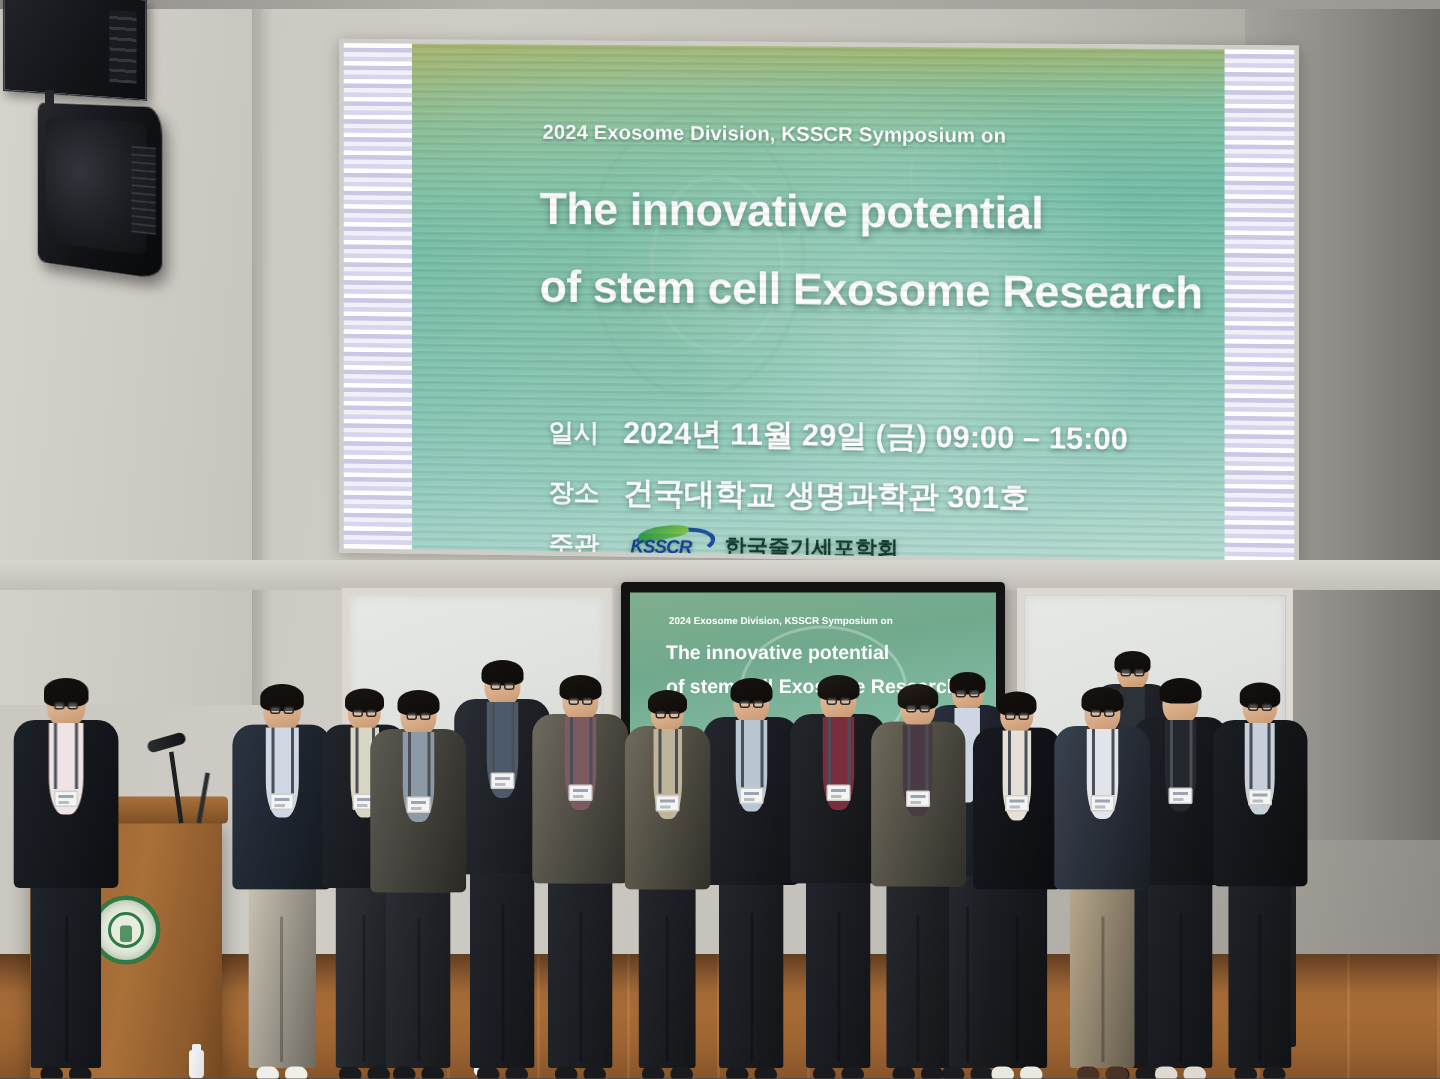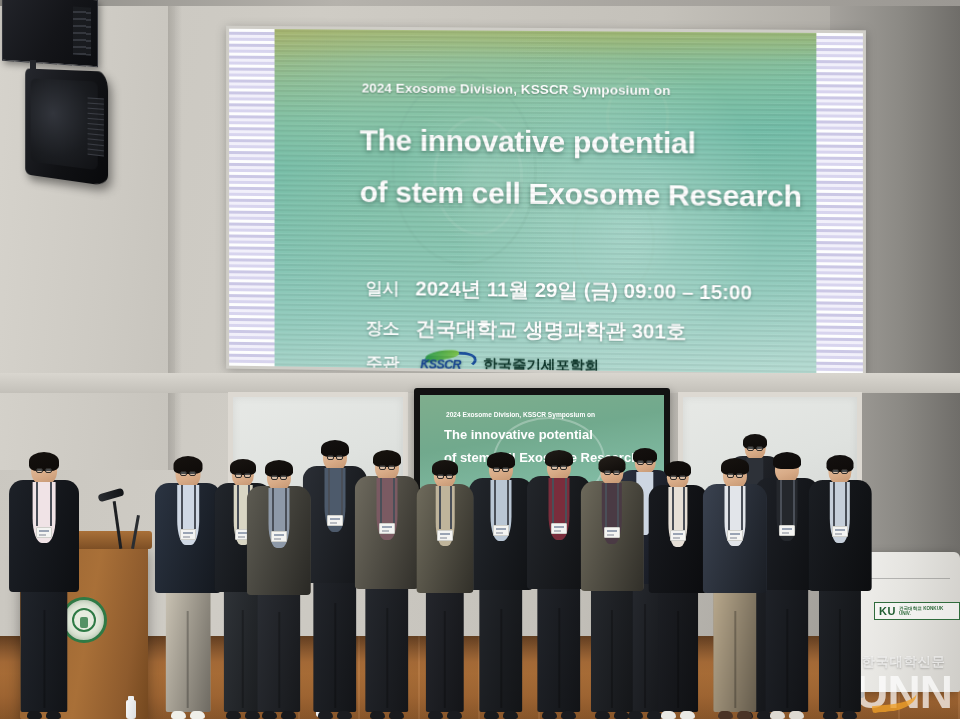--- a/index.html
+++ b/index.html
@@ -792,34 +792,19 @@
     <div class="podium-top"></div>
     <div class="podium-seal"></div>
     <div class="mic-stem"></div>
     <div class="mic-stem2"></div>
     <div class="mic-head"></div>
   </div>
 
   <div class="equip-dark">
     <div class="equip-slit"></div>
   </div>
-  <div class="equip">
-    <div class="equip-line"></div>
-    <div class="ku-logo">
-      <span class="ku">KU</span>
-      <span class="ku-sub">건국대학교
-KONKUK UNIV.</span>
-    </div>
-  </div>
 
   <div class="bottle" style="left:265px; bottom:4px;"></div>
   <div class="bottle" style="left:316px; bottom:2px;"></div>
   <div class="bottle" style="left:126px; bottom:0px;"></div>
 
-  <div class="watermark">
-    <div class="wm-kr">한국대학신문</div>
-    <div class="wm-unn">
-      <span class="wm-swoosh"></span>
-      <span>UNN</span>
-    </div>
-  </div>
 
 </div>
 
 </body></html>

